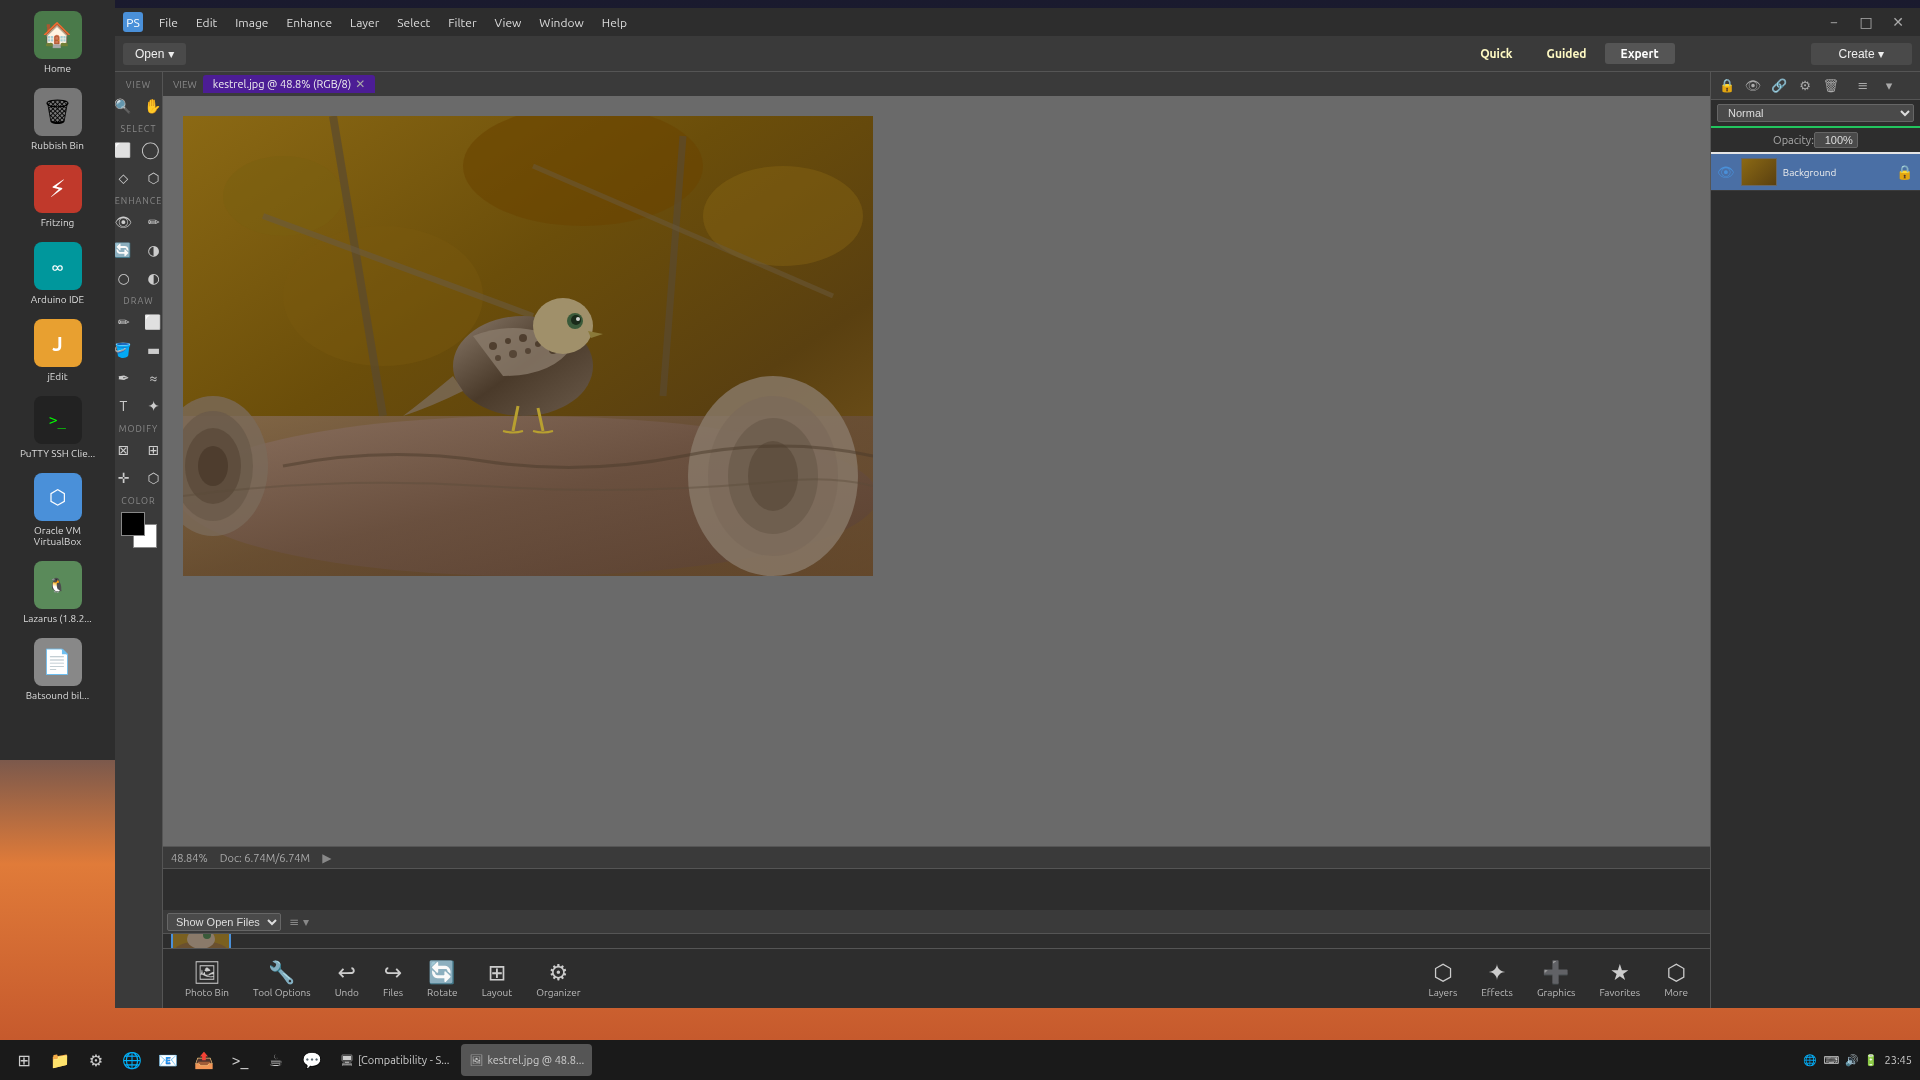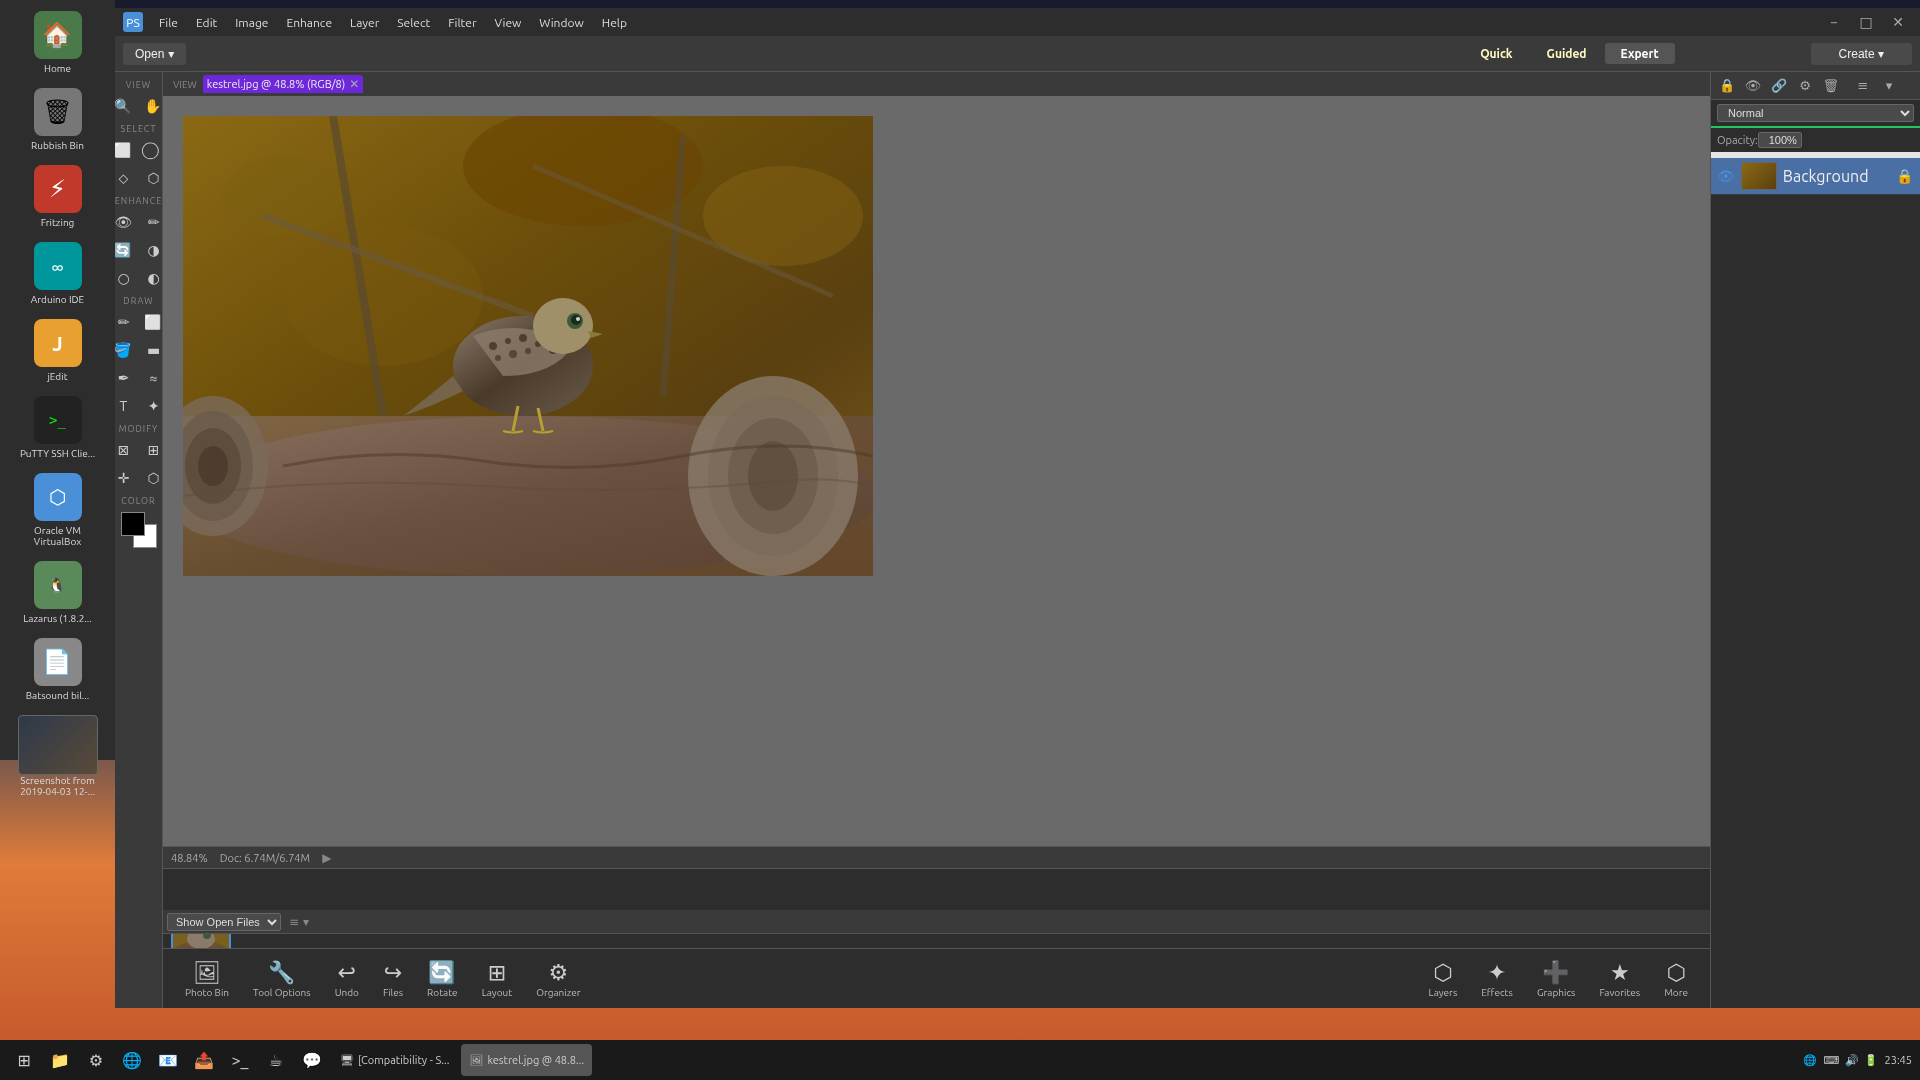--- a/index.html
+++ b/index.html
@@ -43,21 +43,21 @@
 
     
     .main-content { flex: 1; display: flex; overflow: hidden; }
 
     
     .tool-panel { width: 48px; background: #3a3a3a; display: flex; flex-direction: column; align-items: center; padding: 4px 0; border-right: 1px solid #555; overflow: hidden; }
     .tool-section-label { color: #888; font-size: 9px; margin: 4px 0 2px; letter-spacing: 1px; }
     .tool-btn { width: 28px; height: 28px; display: flex; align-items: center; justify-content: center; cursor: pointer; border-radius: 3px; color: #ccc; font-size: 14px; position: relative; }
     .tool-row { display: flex; gap: 2px; }
     .tab-bar { height: 24px; background: #3a3a3a; display: flex; align-items: center; padding: 0 4px; }
-    .file-tab { background: #6d28d9; color: #eee; padding: 2px 4px; font-size: 11px; border-radius: 3px 3px 0 0; display: flex; align-items: center; gap: 4px; cursor: pointer; }
+    .file-tab { background: #4c1d95; color: #eee; padding: 2px 10px; font-size: 11px; border-radius: 3px 3px 0 0; display: flex; align-items: center; gap: 4px; cursor: pointer; }
     .file-tab .close { color: #aaa; font-size: 12px; cursor: pointer; }
     .view-label { color: #888; font-size: 10px; padding: 0 6px; }
     .canvas-wrapper { flex: 1; background: #6a6a6a; display: flex; align-items: flex-start; justify-content: flex-start; overflow: hidden; position: relative; padding: 20px; }
     .kestrel-img { width: 690px; height: 460px; position: relative; overflow: hidden; }
 
     .status-bar { height: 22px; background: #3a3a3a; display: flex; align-items: center; padding: 0 8px; gap: 12px; border-top: 1px solid #555; }
     .status-item { color: #aaa; font-size: 11px; }
     .status-arrow { color: #888; cursor: pointer; }
 
     
@@ -80,21 +80,21 @@
     .layers-panel { width: 210px; background: #2d2d2d; display: flex; flex-direction: column; border-left: 1px solid #555; }
     .layers-toolbar { height: 28px; background: #3a3a3a; display: flex; align-items: center; padding: 0 4px; gap: 2px; border-bottom: 1px solid #555; }
     .layers-tool-btn { width: 24px; height: 22px; display: flex; align-items: center; justify-content: center; cursor: pointer; color: #aaa; font-size: 13px; border-radius: 2px; }
     .layers-blend { background: #4a4a4a; color: #ddd; border: 1px solid #666; padding: 1px 6px; font-size: 11px; border-radius: 2px; flex: 1; cursor: pointer; }
     .opacity-label { color: #aaa; font-size: 11px; }
     .opacity-val { background: #4a4a4a; color: #ddd; border: 1px solid #666; padding: 1px 4px; font-size: 11px; border-radius: 2px; width: 44px; text-align: right; cursor: pointer; }
     .layer-item { display: flex; align-items: center; padding: 4px 6px; gap: 6px; cursor: pointer; border-bottom: 1px solid #3a3a3a; }
     .layer-item.active { background: #4a6fa5; }
     .layer-visibility { color: #4a90d9; font-size: 14px; cursor: pointer; }
     .layer-thumb { width: 36px; height: 28px; background: linear-gradient(135deg, #8B6914, #5a4010); border: 1px solid #666; }
-    .layer-name { color: #eee; font-size: 16px; flex: 1; }
+    .layer-name { color: #eee; font-size: 10px; flex: 1; }
     .layer-close { color: #888; font-size: 14px; cursor: pointer; }
     .layers-spacer { flex: 1; }
 
     
     .color-swatches { position: relative; width: 36px; height: 36px; margin: 4px auto; }
     .swatch-bg { width: 24px; height: 24px; background: white; border: 1px solid #888; position: absolute; bottom: 0; right: 0; }
     .swatch-fg { width: 24px; height: 24px; background: black; border: 1px solid #888; position: absolute; top: 0; left: 0; }
 
     
     .screenshot-thumb { width: 80px; height: 60px; background: #444; border-radius: 4px; border: 1px solid #666; overflow: hidden; }
@@ -133,24 +133,20 @@
       <div class="icon-img" style="background:#4a90d9; color:white; font-size:20px;">⬡</div>
       <span class="icon-label">Oracle VM VirtualBox</span>
     </div>
     <div class="taskbar-icon">
       <div class="icon-img" style="background:#5a8a5a; color:white; font-size:14px;">🐧</div>
       <span class="icon-label">Lazarus (1.8.2...</span>
     </div>
     <div class="taskbar-icon">
       <div class="icon-img" style="background:#888;">📄</div>
       <span class="icon-label">Batsound bil...</span>
-    </div>
-    <div class="taskbar-icon">
-      <div class="screenshot-thumb" style="background:linear-gradient(135deg,#2d3a4a,#5a4a3a);"></div>
-      <span class="icon-label">Screenshot from 2019-04-03 12-...</span>
     </div>
   </div>
 
   <div class="app-window">
 
     <div class="title-bar">
       <div class="title-bar-icon">PS</div>
       <div class="title-bar-menu">
         <span class="menu-item">File</span>
         <span class="menu-item">Edit</span>
@@ -439,21 +435,21 @@
           <div class="layers-tool-btn">🗑</div>
           <div style="width:4px;"></div>
           <div class="layers-tool-btn">≡</div>
           <div class="layers-tool-btn">▾</div>
         </div>
         <div style="display:flex; align-items:flex-end; padding:4px 6px; gap:4px; border-bottom:2px solid #22c55e;">
           <select class="layers-blend">
             <option>Normal</option>
           </select>
         </div>
-        <div style="display:flex; align-items:center; padding:4px 6px; border-bottom:6px solid #e5e5e5;">
+        <div style="display:flex; align-items:center; padding:4px 6px; border-bottom:2px solid #e5e5e5;justify-content:center;">
           <span class="opacity-label">Opacity:</span>
           <input type="text" class="opacity-val" value="100%" style="">
         </div>
         <div class="layer-item active">
           <span class="layer-visibility">👁</span>
           <div class="layer-thumb"></div>
           <span class="layer-name">Background</span>
           <span class="layer-close">🔒</span>
         </div>
         <div class="layers-spacer"></div>

